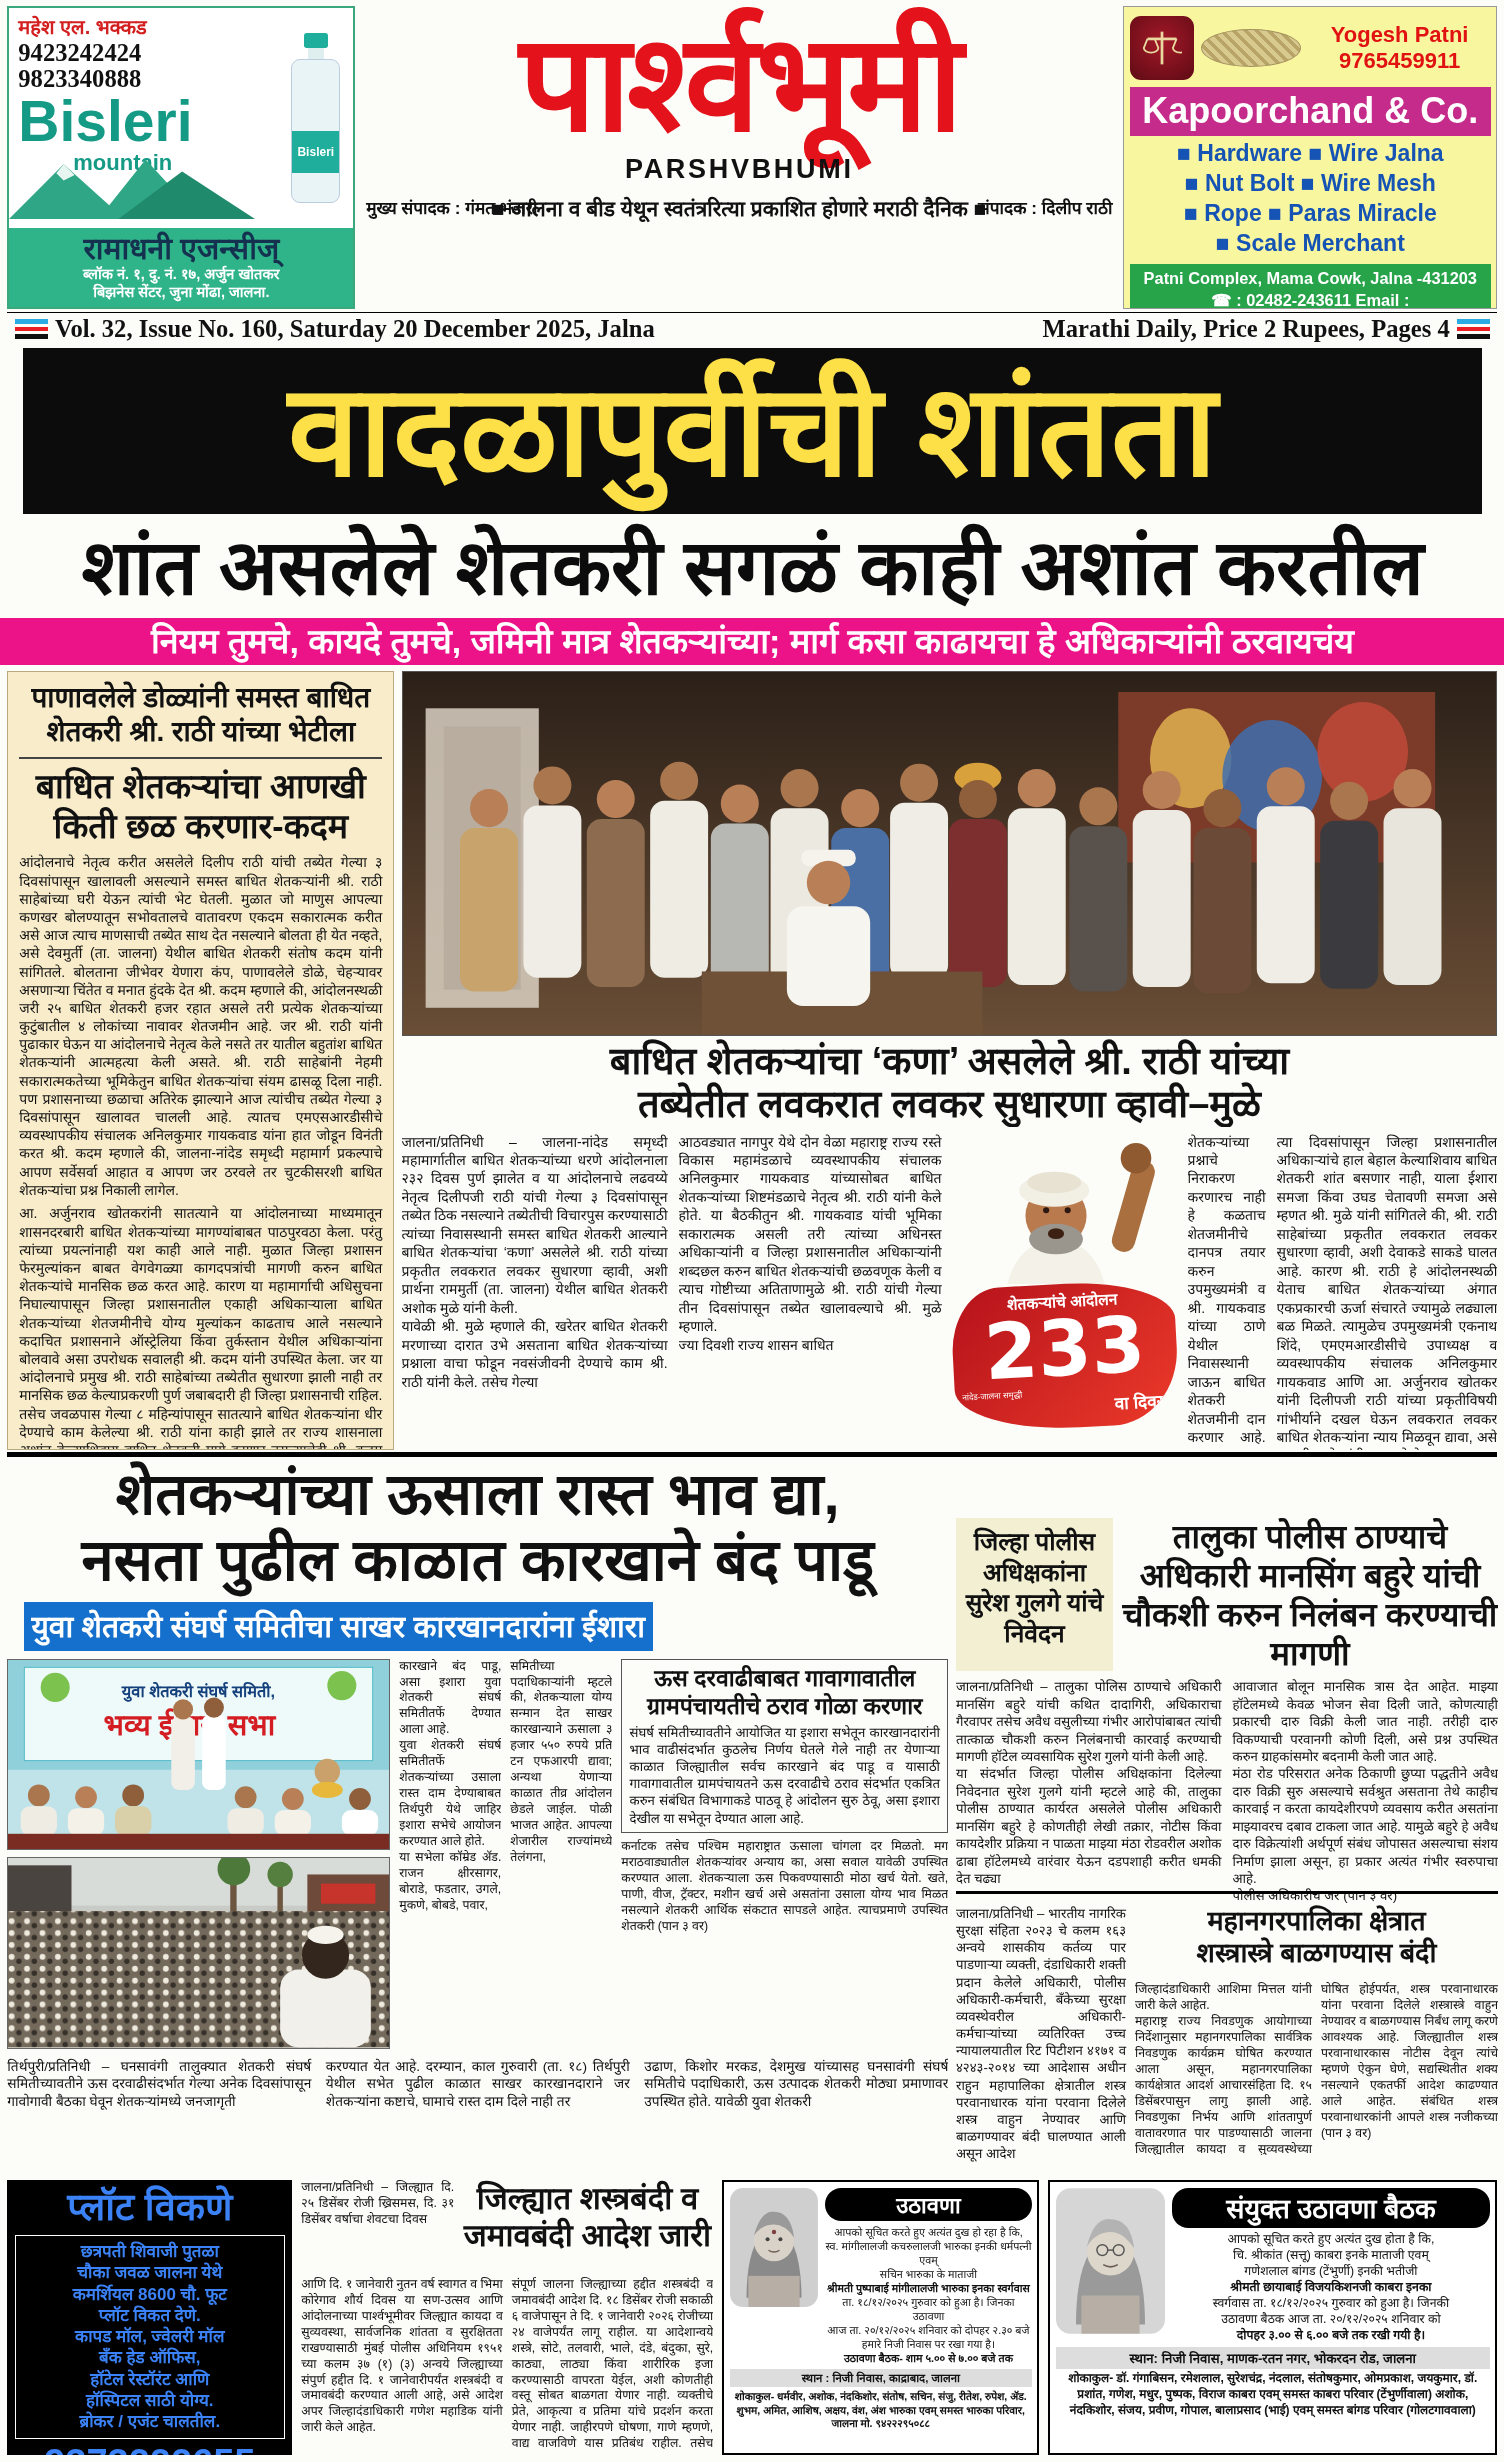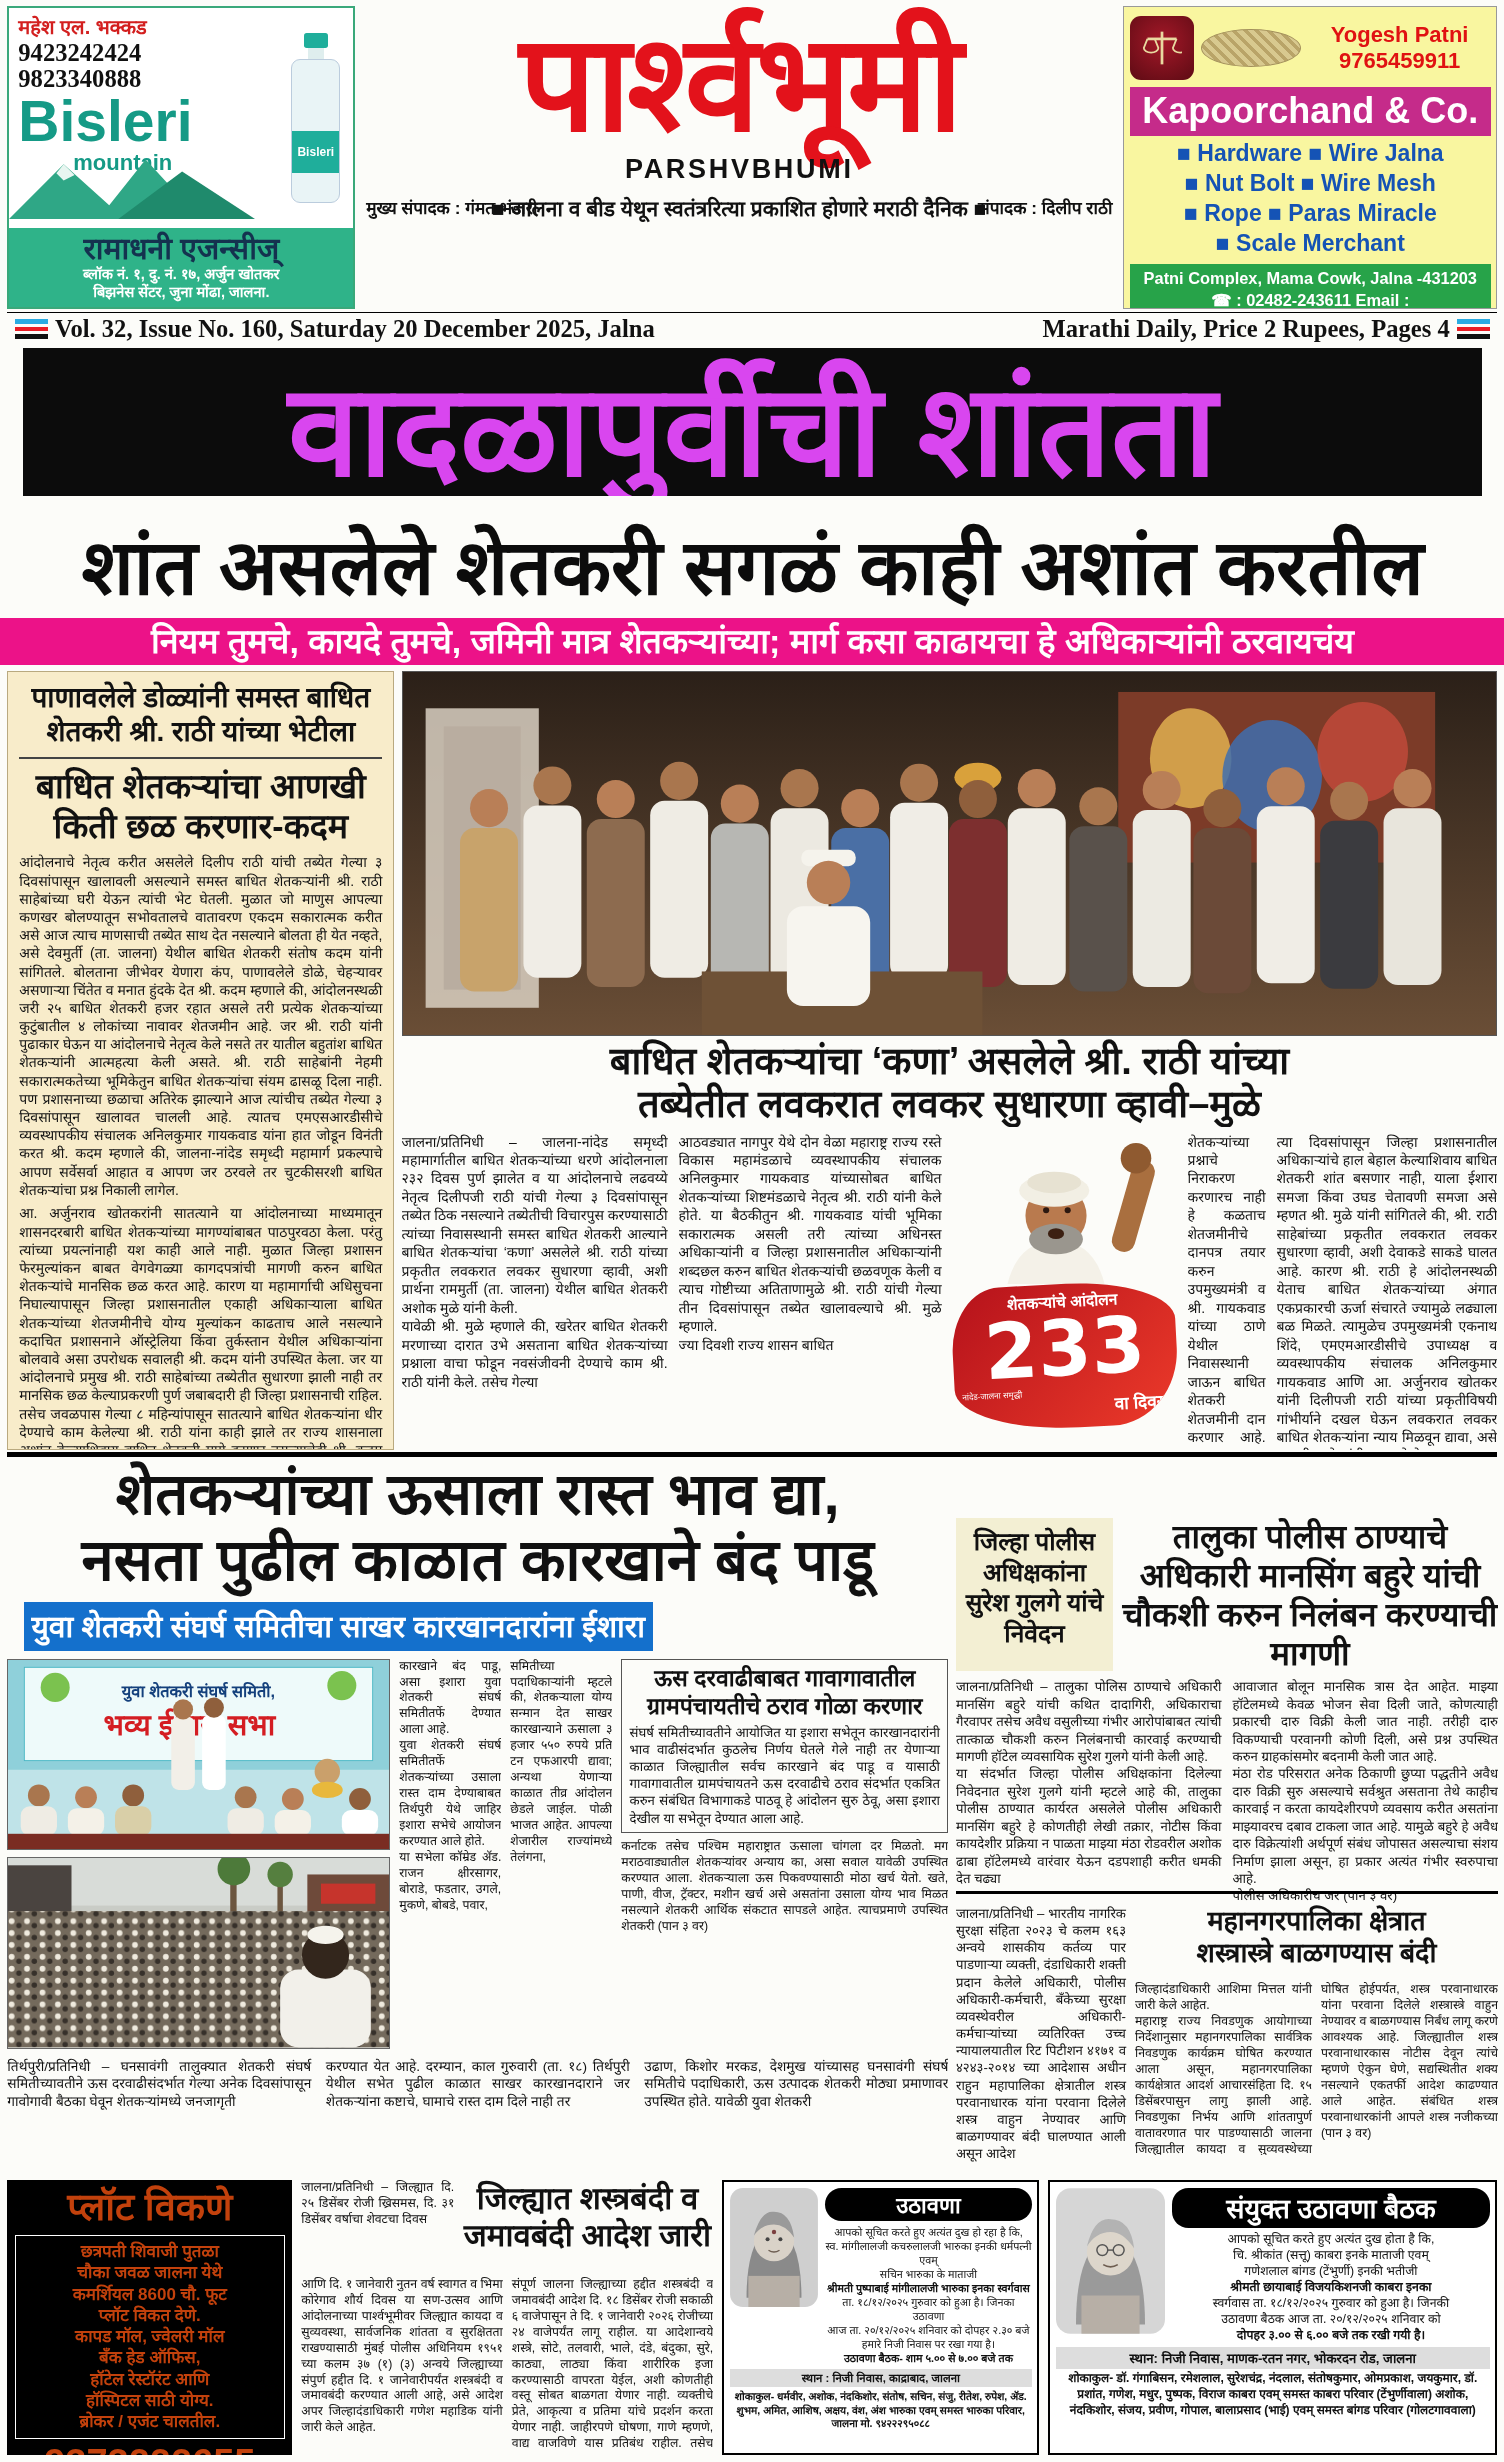--- a/index.html
+++ b/index.html
@@ -48,21 +48,21 @@
 
   
   .dateline{position:absolute;left:7.3px;top:312px;width:1490px;height:33px;border-top:1.8px solid #000;
             display:flex;align-items:center;font-family:"Liberation Serif",serif;font-weight:bold;font-size:24.6px;}
   .stripes{display:inline-flex;flex-direction:column;gap:2.7px;width:33px;margin:0 7.3px;}
   .stripes i{display:block;height:4.6px;}
   .st-b{background:#2aabe2;} .st-r{background:#ea1d25;} .st-k{background:#111;}
   .dl-left{margin-right:auto;}
 
   
-  .banner{position:absolute;left:23px;top:348px;width:1459px;height:148px;background:#0c0c0c;color:#d946ef;
+  .banner{position:absolute;left:23px;top:348px;width:1459px;height:166px;background:#0c0c0c;color:#fde047;
           font-weight:900;font-size:128px;text-align:center;line-height:166px;overflow:hidden;}
   .subhead{position:absolute;left:0;top:522px;width:1505px;height:91px;color:#0c0c0c;
            font-weight:900;font-size:77px;text-align:center;line-height:91px;overflow:hidden;}
   .strap{position:absolute;left:0;top:618px;width:1505px;height:47px;background:#ec1288;color:#fff;
          font-weight:bold;font-size:34px;text-align:center;line-height:47px;overflow:hidden;}
 
   
   .main-sec{position:absolute;left:7.3px;top:671px;width:1490px;height:779px;display:flex;gap:7.3px;}
   .left-art{width:387px;background:#f8ecca;border:0.9px solid #b9a97f;padding:9px 11px;overflow:hidden;}
   .la-h1{font-weight:900;font-size:28px;line-height:1.22;text-align:center;}
@@ -121,21 +121,21 @@
   .municipal-art{position:absolute;left:956px;top:1891px;width:542px;height:274px;border-top:3.6px solid #000;
                  padding-top:11px;display:flex;gap:9px;overflow:hidden;}
   .mu-col1{flex:0 0 170px;font-size:13.2px;line-height:1.3;text-align:justify;}
   .mu-right{flex:1;}
   .mu-head{font-weight:900;font-size:27px;line-height:1.2;text-align:center;height:77px;}
   .mu-cols{display:flex;gap:9px;height:173px;overflow:hidden;}
   .mu-cols div{flex:1;font-size:12.3px;line-height:1.3;text-align:justify;white-space:pre-line;}
 
   
   .bottom-row{position:absolute;left:7.3px;top:2180px;width:1490px;height:275px;display:flex;gap:9px;}
-  .plot-ad{flex:0 0 285px;background:#000;color:#c2410c;padding:7.3px;text-align:center;overflow:hidden;}
+  .plot-ad{flex:0 0 285px;background:#000;color:#3b82f6;padding:7.3px;text-align:center;overflow:hidden;}
   .plot-title{font-weight:900;font-size:38px;line-height:1.1;}
   .plot-inner{border:1.8px solid #fff;margin-top:5.5px;padding:5.5px 3.6px;font-weight:bold;font-size:17px;
               line-height:1.25;white-space:pre-line;}
   .plot-phone{font-weight:900;font-size:38px;margin-top:3.6px;}
   .weap{flex:0 0 412px;overflow:hidden;}
   .wp-top{display:flex;gap:7.3px;height:93px;}
   .wp-lead{flex:0 0 153px;font-size:12.3px;line-height:1.3;text-align:justify;}
   .wp-head{flex:1;font-weight:900;font-size:31px;line-height:1.2;text-align:center;}
   .wp-cols{display:flex;gap:9px;margin-top:3.6px;height:175px;overflow:hidden;}
   .wp-cols div{flex:1;font-size:12.3px;line-height:1.3;text-align:justify;white-space:pre-line;}

